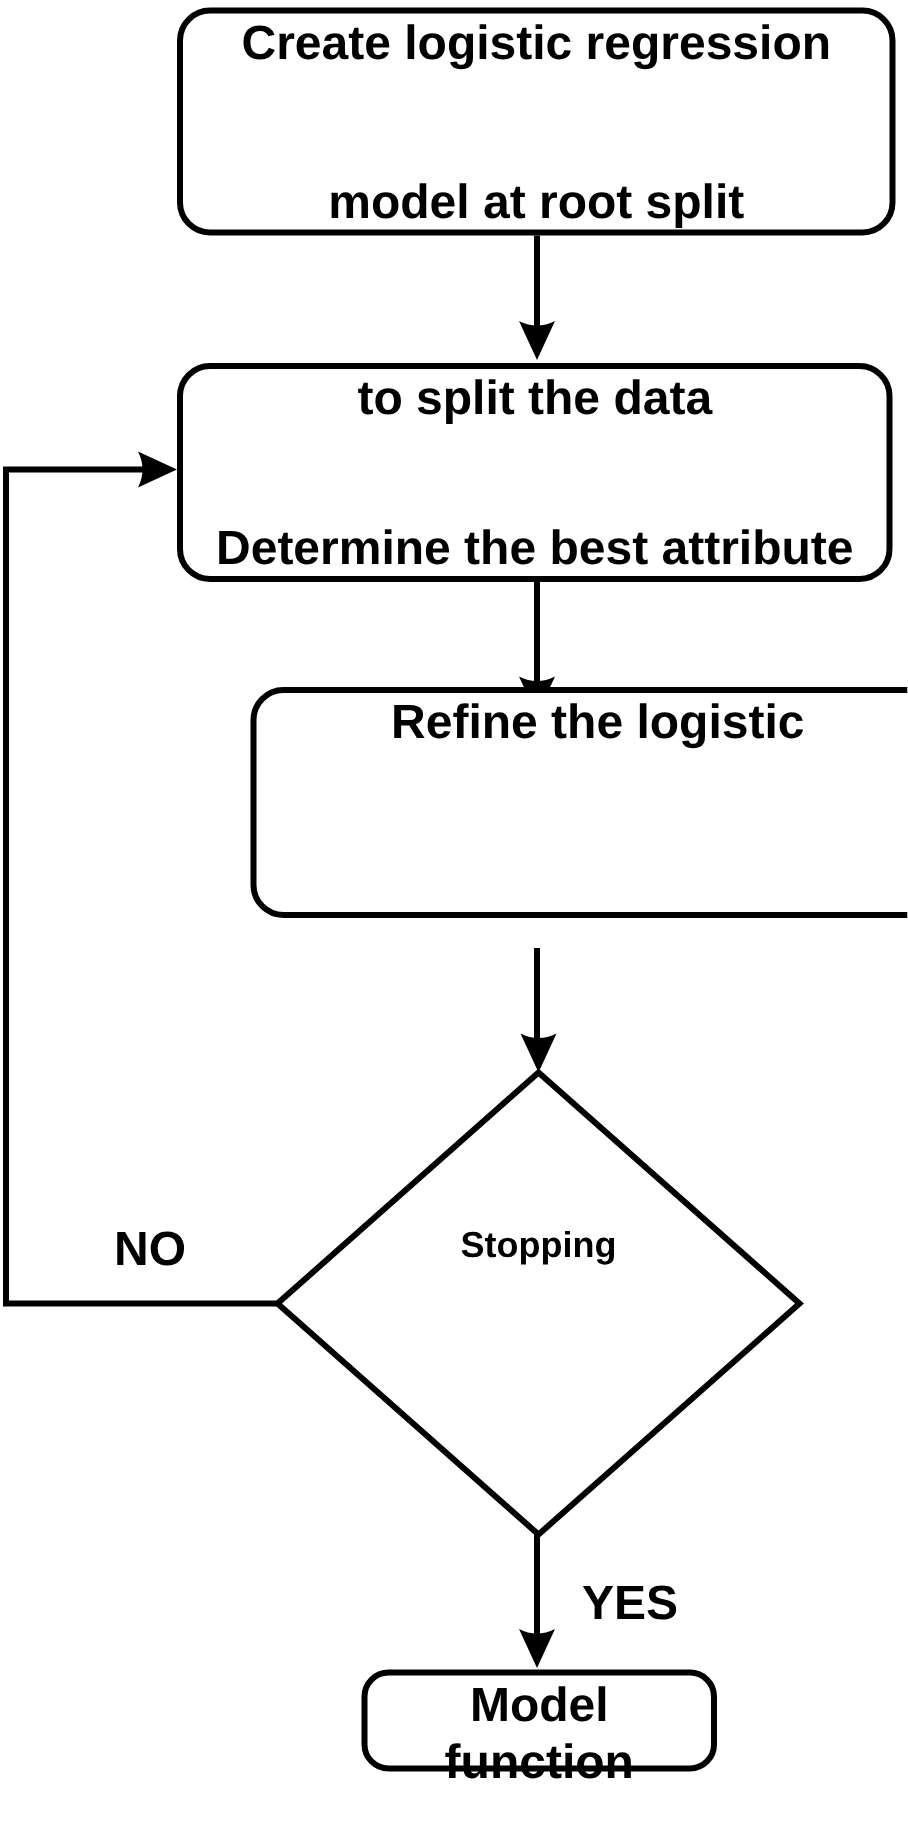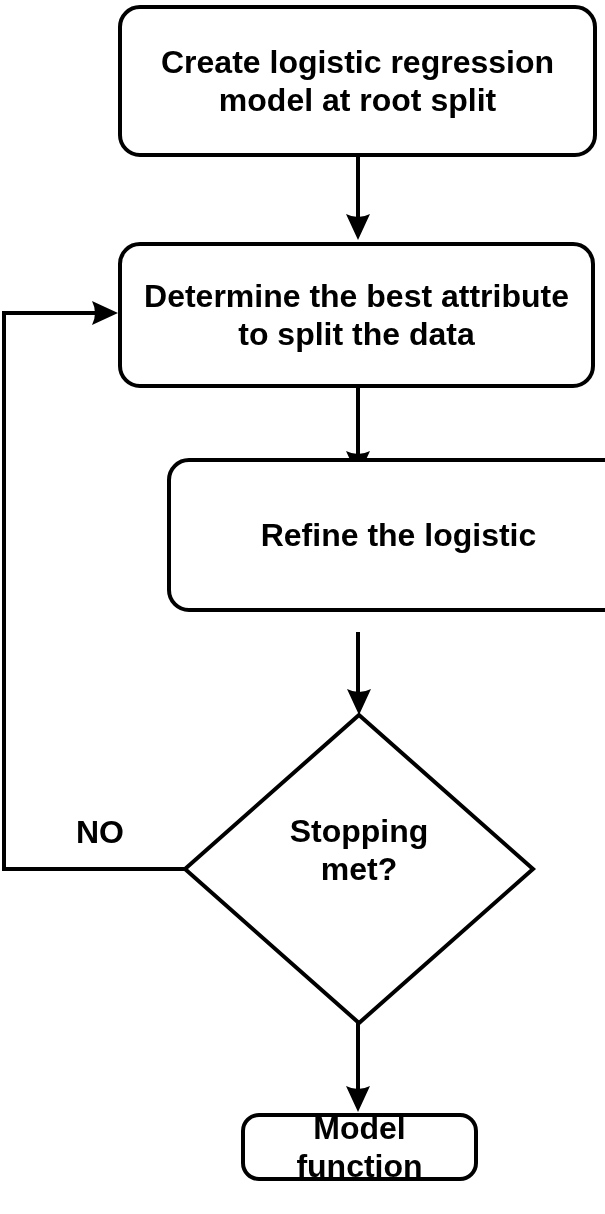--- a/index.html
+++ b/index.html
@@ -23,40 +23,40 @@
     height: 1214px;
   }
   .node {
     position: absolute;
     box-sizing: border-box;
     background: #ffffff;
     border: 4px solid #000000;
     border-radius: 22px;
     display: flex;
     flex-direction: column;
-    justify-content: center;
+    justify-content: space-between;
     align-items: center;
     text-align: center;
     font-weight: 700;
     font-size: 32px;
     line-height: 38px;
     color: #000000;
   }
   .node-create    { left: 118px; top: 5px;    width: 479px; height: 152px; }
   .node-determine { left: 118px; top: 242px;  width: 477px; height: 146px; }
   .node-refine    { left: 167px; top: 458px;  width: 463px; height: 154px; }
   .node-pruning   { left: 241px; top: 1113px; width: 237px; height: 68px; border-radius: 18px; }
   .diamond-label {
     position: absolute;
     left: 249px;
     top: 812px;
     width: 220px;
     text-align: center;
     font-weight: 700;
-    font-size: 32px;
+    font-size: 24px;
     line-height: 38px;
     color: #000000;
   }
   .edge-label {
     position: absolute;
     font-weight: 700;
     font-size: 32px;
     line-height: 38px;
     color: #000000;
     text-align: center;
@@ -89,34 +89,34 @@
       <path d="M 118 313 L 92 301 Q 98 313 92 325 Z"></path>
     </g>
   </svg>
 
   <div class="node node-create">
     <div>Create logistic regression</div>
     <div>model at root split</div>
   </div>
 
   <div class="node node-determine">
+    <div>to split the data</div>
     <div>Determine the best attribute</div>
-    <div>to split the data</div>
   </div>
 
   <div class="node node-refine">
     <div>Refine the logistic</div>
   </div>
 
   <div class="diamond-label">
     <div>Stopping</div>
-    <div>met?</div>
   </div>
 
   <div class="edge-label edge-label-no">NO</div>
 
+  <div class="edge-label edge-label-yes">YES</div>
 
   <div class="node node-pruning">
     <div>Model</div>
     <div>function</div>
   </div>
 
 </div>
 
 </body></html>

